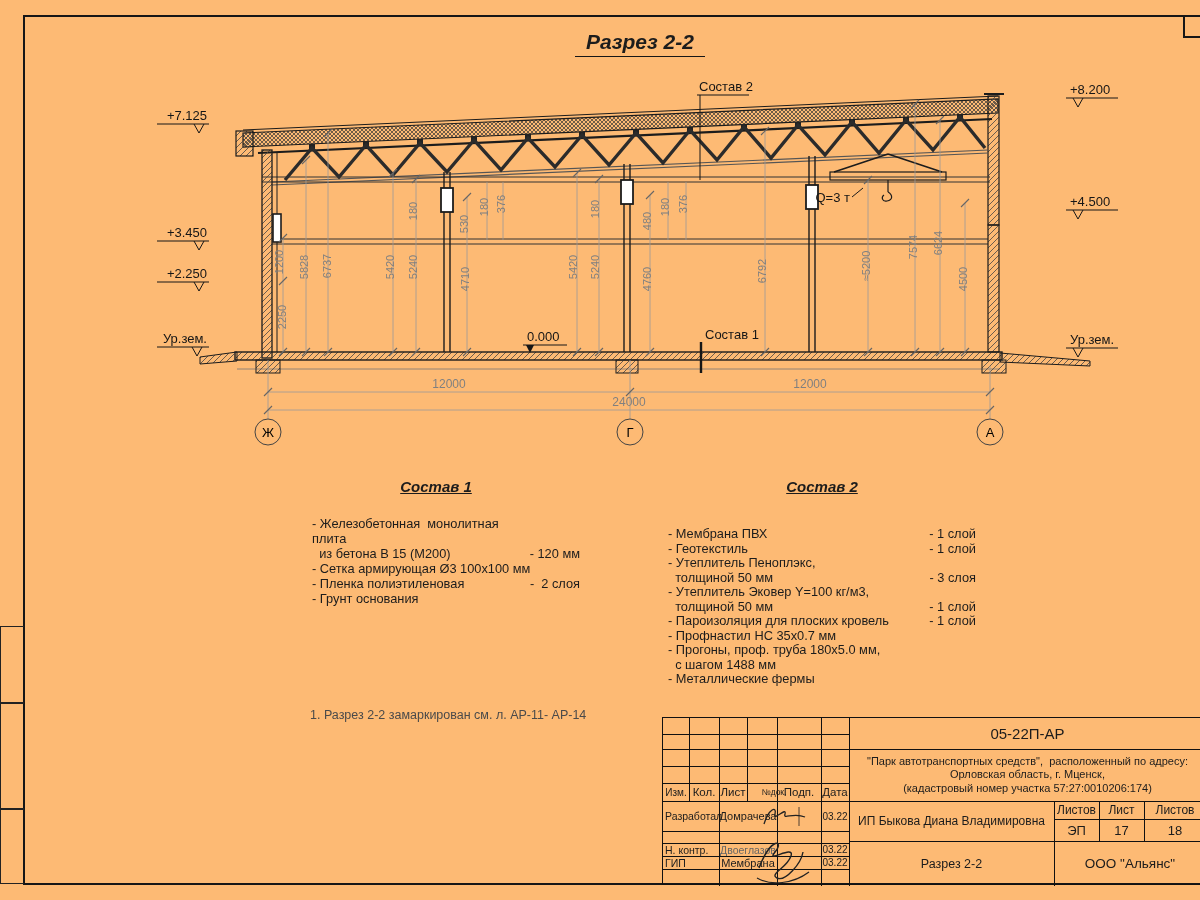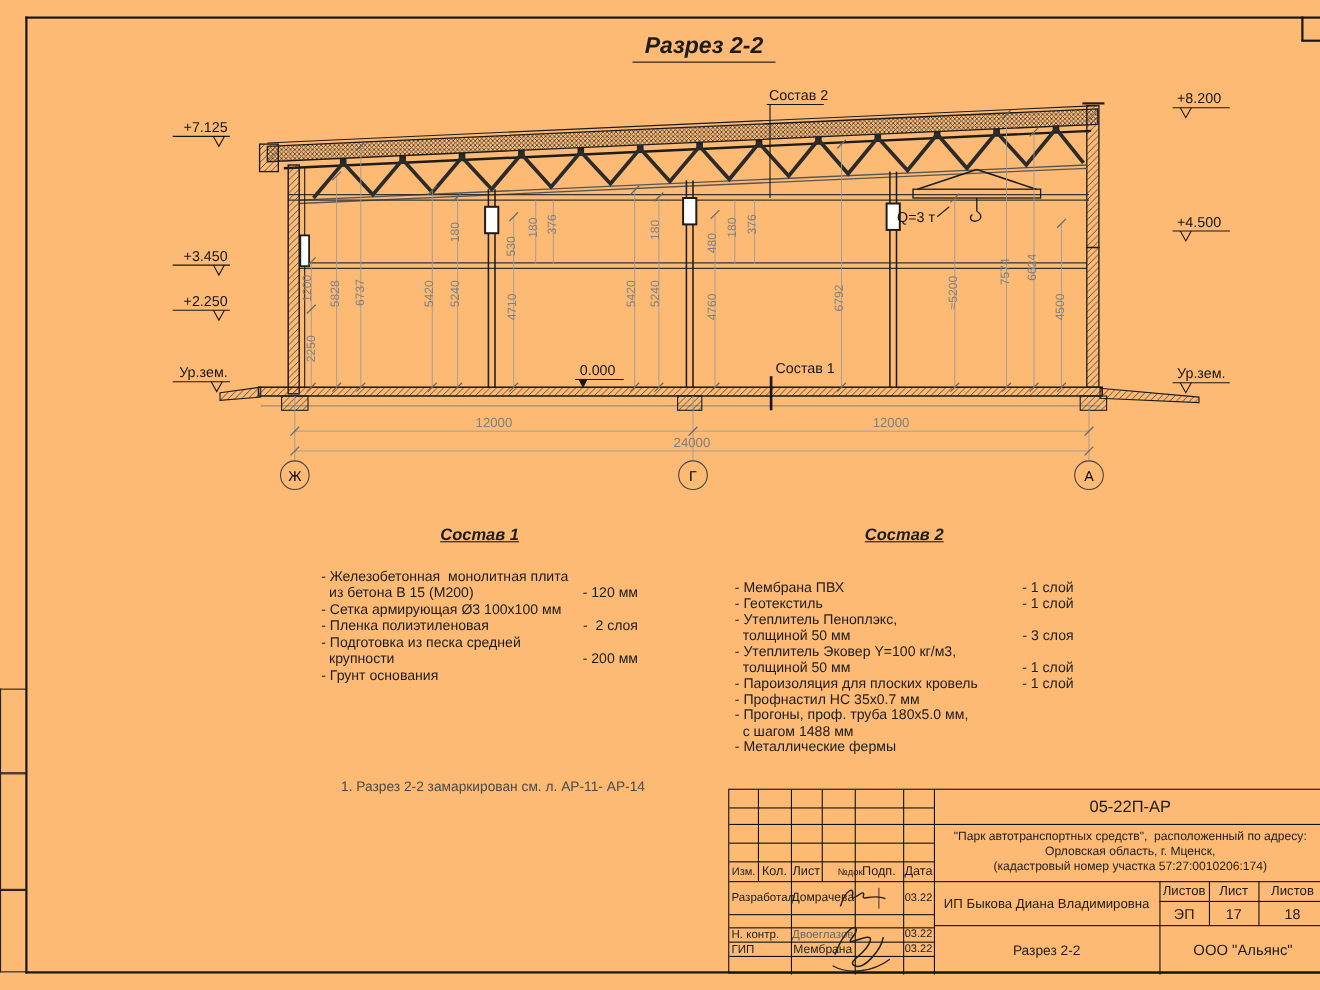--- a/index.html
+++ b/index.html
@@ -273,38 +273,33 @@
       <text class="callt" x="705" y="339">Состав 1</text>
       <line x1="701" y1="342" x2="701" y2="373" stroke="#161616" stroke-width="2.4"></line>
       <text class="callt" x="527" y="341">0.000</text>
       <line x1="523" y1="345" x2="567" y2="345" stroke="#161616" stroke-width="1"></line>
       <polygon points="526,345 534,345 530,353" fill="#161616"></polygon>
     </g>
   </svg>
 
   <div class="abs" style="left:292px;top:478px;width:288px;">
     <div class="list-title">Состав 1</div>
-    <div class="mlist" style="margin-top:21px;">
+    <div class="mlist" style="margin-top:21px;margin-left:20px;">
       <div class="li">
           <div class="lt">- Железобетонная  монолитная плита
   из бетона В 15 (М200)</div>
           <div class="lv">- 120 мм</div>
         </div>
       <div class="li">
           <div class="lt">- Сетка армирующая Ø3 100х100 мм</div>
           <div class="lv"></div>
         </div>
       <div class="li">
           <div class="lt">- Пленка полиэтиленовая</div>
           <div class="lv">-  2 слоя</div>
-        </div>
-      <div class="li">
-          <div class="lt">- Подготовка из песка средней
-  крупности</div>
-          <div class="lv">- 200 мм</div>
         </div>
       <div class="li">
           <div class="lt">- Грунт основания</div>
           <div class="lv"></div>
         </div>
     </div>
   </div>
 
   <div class="abs" style="left:668px;top:478px;width:308px;">
     <div class="list-title">Состав 2</div>

